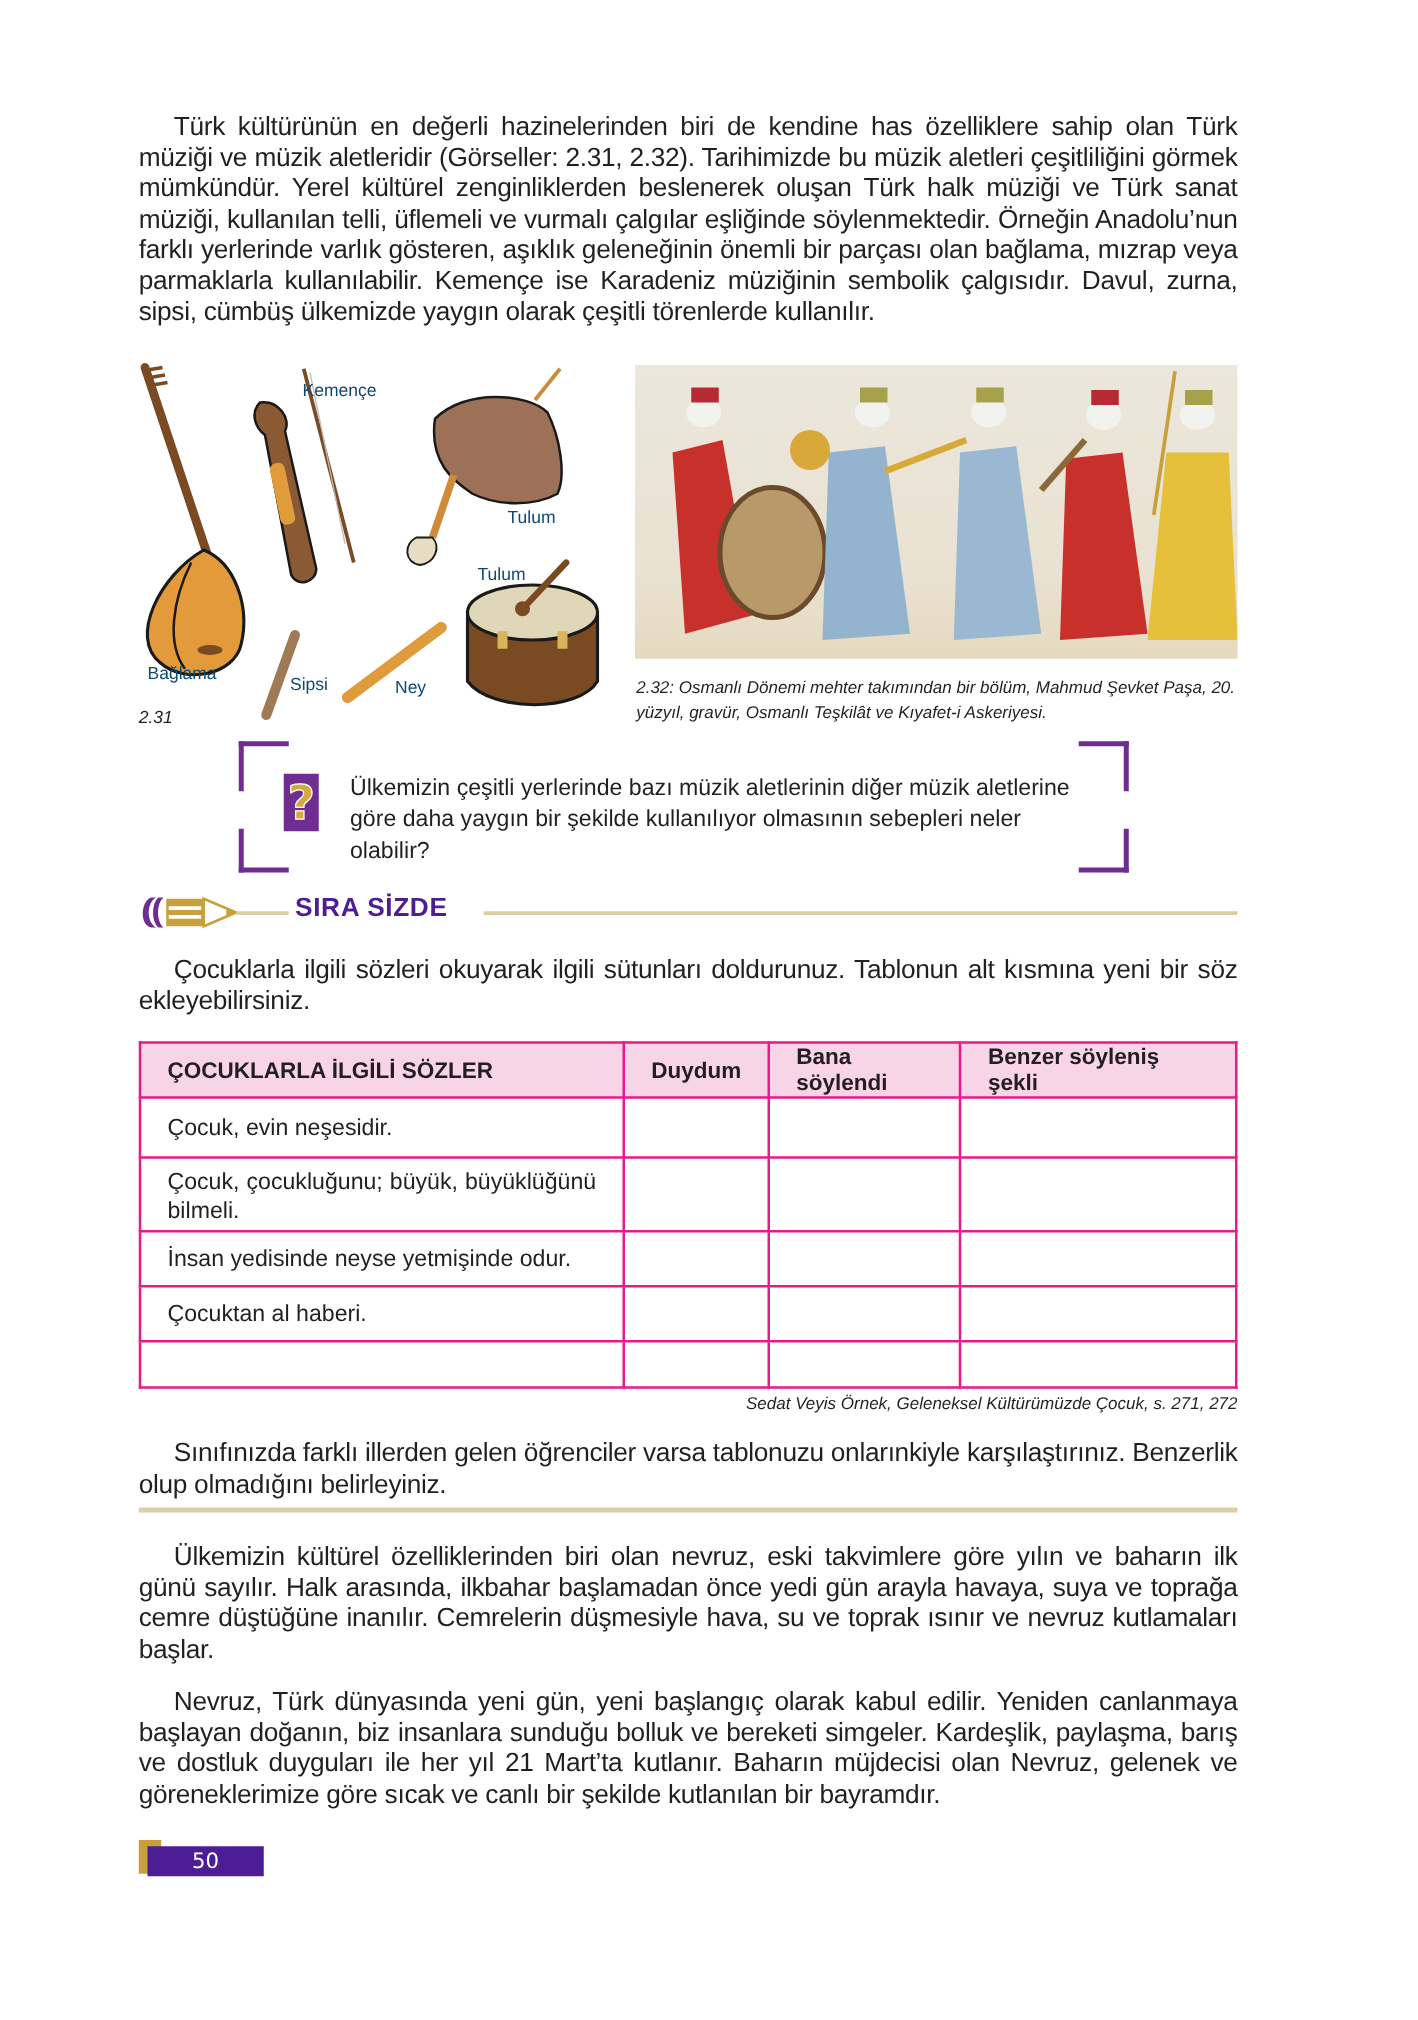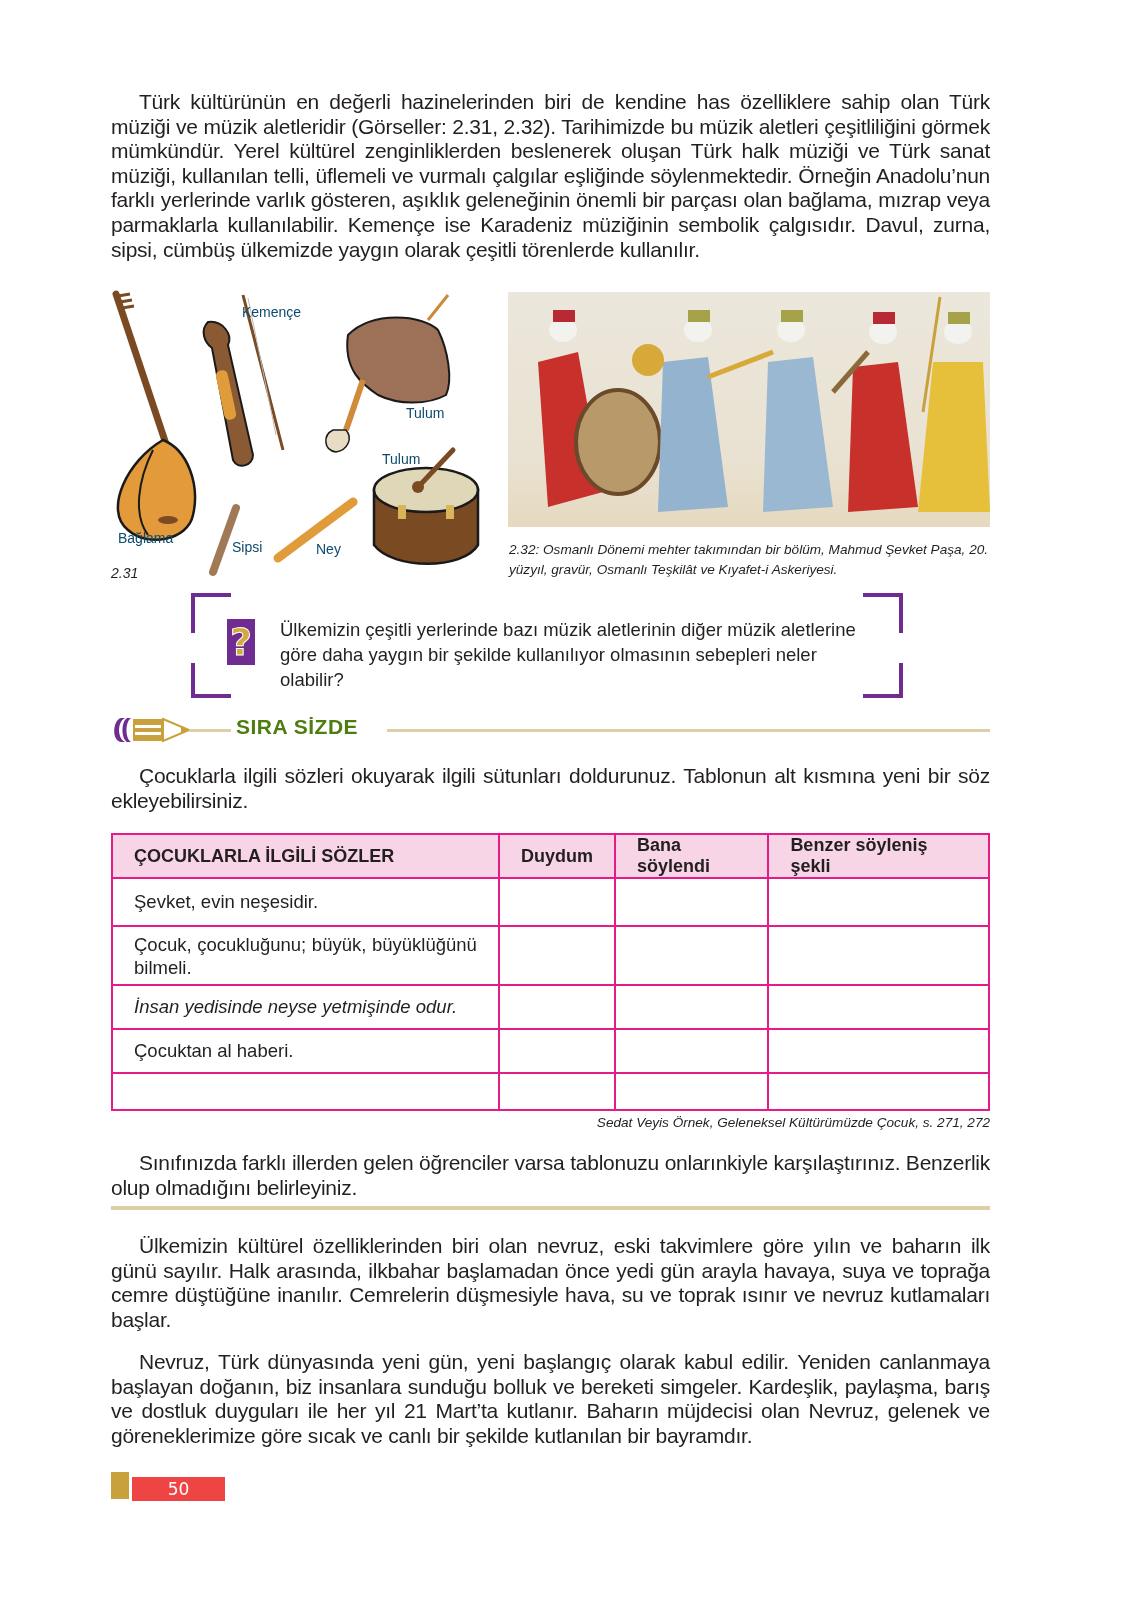--- a/index.html
+++ b/index.html
@@ -22,33 +22,33 @@
              font-style: italic; line-height: 20px; color: #231f20; }
 
   
   .qbox { position: absolute; left: 191px; top: 593px; width: 715px; height: 105px; }
   .br { position: absolute; background: #6f2c91; }
   .qicon { position: absolute; left: 227px; top: 619px; width: 28px; height: 46px; background: #6f2c91; }
   .qtext { position: absolute; left: 280px; top: 617px; width: 600px; font-size: 18.5px; line-height: 25px; }
 
   
   .sira-title { position: absolute; left: 236px; top: 715px; font-size: 21px; font-weight: bold;
-                color: #4d7c0f; letter-spacing: 0.5px; }
+                color: #4c1d95; letter-spacing: 0.5px; }
   .sira-line { position: absolute; left: 387px; top: 729px; width: 603px; height: 3px; background: #dccfa6; }
 
   
   table.sayings { position: absolute; left: 111px; top: 833px; width: 879px; border-collapse: collapse; }
   table.sayings th, table.sayings td { border: 2.5px solid #e61b8a; font-size: 18.5px; padding: 0 21px; text-align: left; }
   table.sayings th { background: #f8d5e6; height: 37px; font-weight: bold; font-size: 18px; }
   table.sayings th.c { text-align: left; }
   .source { position: absolute; right: 144px; top: 1115px; font-size: 13.6px; font-style: italic; }
 
   .divider { position: absolute; left: 111px; top: 1206px; width: 879px; height: 4px; background: #dccfa6; }
 
-  .page-num { position: absolute; left: 132px; top: 1477px; width: 93px; height: 24px; background: #ef4444;
+  .page-num { position: absolute; left: 118px; top: 1477px; width: 93px; height: 24px; background: #4c1d95;
               color: #fff; font-size: 17px; text-align: center; line-height: 24px; font-family: "DejaVu Sans", sans-serif; }
   .page-tab { position: absolute; left: 111px; top: 1472px; width: 18px; height: 27px; background: #c9a13c; }
 </style>
 </head>
 <body>
 
 <div class="para" style="top:90px;">
   <p>Türk kültürünün en değerli hazinelerinden biri de kendine has özelliklere sahip olan Türk müziği ve müzik aletleridir (Görseller: 2.31, 2.32). Tarihimizde bu müzik aletleri çeşitliliğini görmek mümkündür. Yerel kültürel zenginliklerden beslenerek oluşan Türk halk müziği ve Türk sanat müziği, kullanılan telli, üflemeli ve vurmalı çalgılar eşliğinde söylenmektedir. Örneğin Anadolu’nun farklı yerlerinde varlık gösteren, aşıklık geleneğinin önemli bir parçası olan bağlama, mızrap veya parmaklarla kullanılabilir. Kemençe ise Karadeniz müziğinin sembolik çalgısıdır. Davul, zurna, sipsi, cümbüş ülkemizde yaygın olarak çeşitli törenlerde kullanılır.</p>
 </div>
 
@@ -176,32 +176,32 @@
   <thead>
     <tr>
       <th>ÇOCUKLARLA İLGİLİ SÖZLER</th>
       <th class="c">Duydum</th>
       <th class="c">Bana söylendi</th>
       <th class="c">Benzer söyleniş şekli</th>
     </tr>
   </thead>
   <tbody>
     <tr style="height:48px;">
-      <td>Şevket, evin neşesidir.</td>
+      <td>Çocuk, evin neşesidir.</td>
       <td></td>
       <td></td>
       <td></td>
     </tr>
     <tr style="height:59px;">
       <td style="line-height:23px; text-align:justify;">Çocuk, çocukluğunu; büyük, büyüklüğünü bilmeli.</td>
       <td></td>
       <td></td>
       <td></td>
     </tr>
-    <tr style="height:44px;font-style:italic;">
+    <tr style="height:44px;">
       <td>İnsan yedisinde neyse yetmişinde odur.</td>
       <td></td>
       <td></td>
       <td></td>
     </tr>
     <tr style="height:44px;">
       <td>Çocuktan al haberi.</td>
       <td></td>
       <td></td>
       <td></td>

